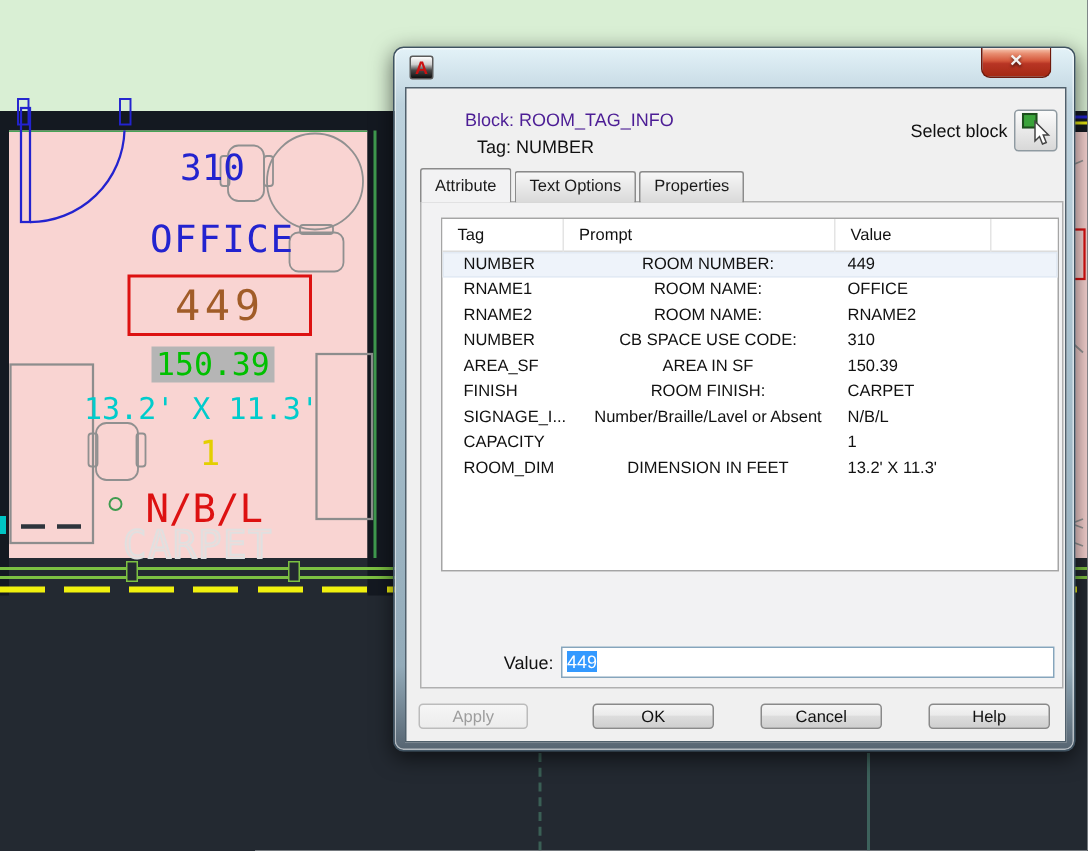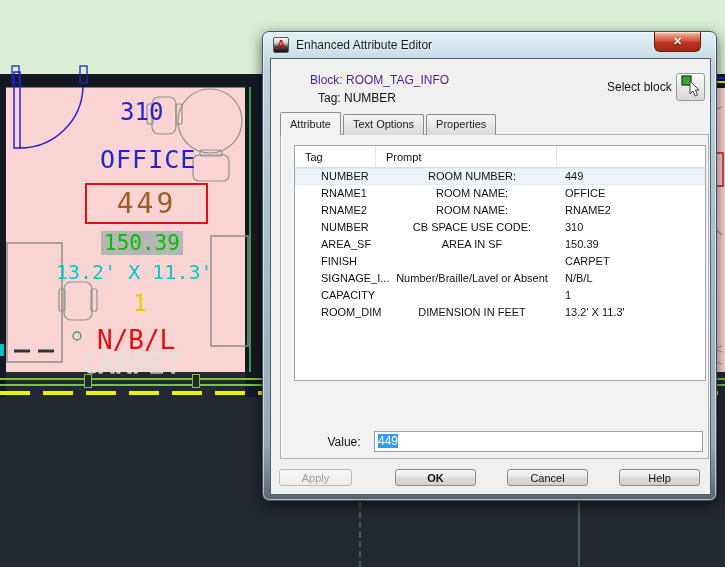--- a/index.html
+++ b/index.html
@@ -87,38 +87,38 @@
   .list-header { position:relative; height:22px; background:#fff; border-bottom:1px solid #dcdcdc; }
   .hcell { position:absolute; top:0; height:22px; line-height:22px; padding-left:10px;
            border-right:1px solid #e4e4e4; }
   .hc1 { left:0;     width:81px; }
   .hc2 { left:81px;  width:181px; }
   .hc3 { left:262px; width:104px; }
   .hc4 { left:366px; width:44px; border-right:none; }
   .lrow { position:relative; height:17px; line-height:17px; }
   .lrow.selected { background:#eef3fa; box-shadow:inset 0 0 0 1px #e2eaf4; }
   .cell { position:absolute; top:0; height:17px; white-space:nowrap; overflow:hidden; }
-  .cc1 { left:26px;  width:70px; }
+  .cc1 { left:14px;  width:70px; }
   .cc2 { left:91px;  width:172px;text-align:center; }
   .cc3 { left:270px; width:138px; }
 
-  .value-label { position:absolute; left:38px; top:300px; width:50px; text-align:center;
+  .value-label { position:absolute; left:38px; top:300px; width:50px; text-align:right;
                  font-size:12px; color:#111; }
   .value-field { position:absolute; left:93px; top:296px; width:329px; height:21px;
                  background:#fff; border:1px solid #86a5bc; font-size:12px; line-height:19px;
                  padding:0 3px; cursor:text; }
   .value-field .sel { background:#3399ff; color:#fff; }
 
   .btn { position:absolute; top:410px; height:17px; font-size:11px; color:#111;
          font-family:"Liberation Sans", sans-serif;
          background:linear-gradient(180deg,#f5f5f5,#ebebeb 45%,#dddddd 50%,#cfcfcf);
          border:1px solid #8a8a8a; border-radius:3px; line-height:14px; padding:0; }
   .btn-apply  { left:8px;   width:73px; color:#9d9d9d; border-color:#bcbcbc;
                 background:linear-gradient(180deg,#f6f6f6,#ececec); }
-  .btn-ok     { left:124px; width:81px;font-weight:bold; }
+  .btn-ok     { left:124px; width:81px; }
   .btn-cancel { left:236px; width:81px; }
   .btn-help   { left:348px; width:81px; }
 </style>
 </head>
 <body>
 
 <div id="canvas">
 
   <div class="abs zone-top"></div>
   <div class="abs wall-h"></div>
@@ -176,21 +176,20 @@
   <div class="cadtext tdim">13.2' X 11.3'</div>
   <div class="cadtext tcap">1</div>
   <div class="cadtext tnbl">N/B/L</div>
   <div class="cadtext tcarpet">CARPET</div>
 
   <div class="dialog">
     <div class="titlebar">
       <div class="app-icon">
         <span>A</span>
       </div>
-      <span class="title">Enhanced Attribute Editor</span>
       <div class="close-btn">
         <span>✕</span>
       </div>
     </div>
 
     <div class="client">
       <div class="block-line">Block: ROOM_TAG_INFO</div>
       <div class="tag-line">Tag: NUMBER</div>
       <div class="select-block-label">Select block</div>
       <button class="select-block-btn">
@@ -204,20 +203,21 @@
         <div class="tab active">Attribute</div>
         <div class="tab">Text Options</div>
         <div class="tab">Properties</div>
       </div>
 
       <div class="tab-panel">
         <div class="attr-list">
           <div class="list-header">
             <div class="hcell hc1">Tag</div>
             <div class="hcell hc2">Prompt</div>
+            <div class="hcell hc3">Value</div>
             <div class="hcell hc4"></div>
           </div>
           <div class="list-body">
             <div class="lrow selected">
               <div class="cell cc1">NUMBER</div>
               <div class="cell cc2">ROOM NUMBER:</div>
               <div class="cell cc3">449</div>
             </div>
             <div class="lrow">
               <div class="cell cc1">RNAME1</div>
@@ -234,20 +234,21 @@
               <div class="cell cc2">CB SPACE USE CODE:</div>
               <div class="cell cc3">310</div>
             </div>
             <div class="lrow">
               <div class="cell cc1">AREA_SF</div>
               <div class="cell cc2">AREA IN SF</div>
               <div class="cell cc3">150.39</div>
             </div>
             <div class="lrow">
               <div class="cell cc1">FINISH</div>
+              <div class="cell cc2">ROOM FINISH:</div>
               <div class="cell cc3">CARPET</div>
             </div>
             <div class="lrow">
               <div class="cell cc1">SIGNAGE_I...</div>
               <div class="cell cc2">Number/Braille/Lavel or Absent</div>
               <div class="cell cc3">N/B/L</div>
             </div>
             <div class="lrow">
               <div class="cell cc1">CAPACITY</div>
               <div class="cell cc3">1</div>

